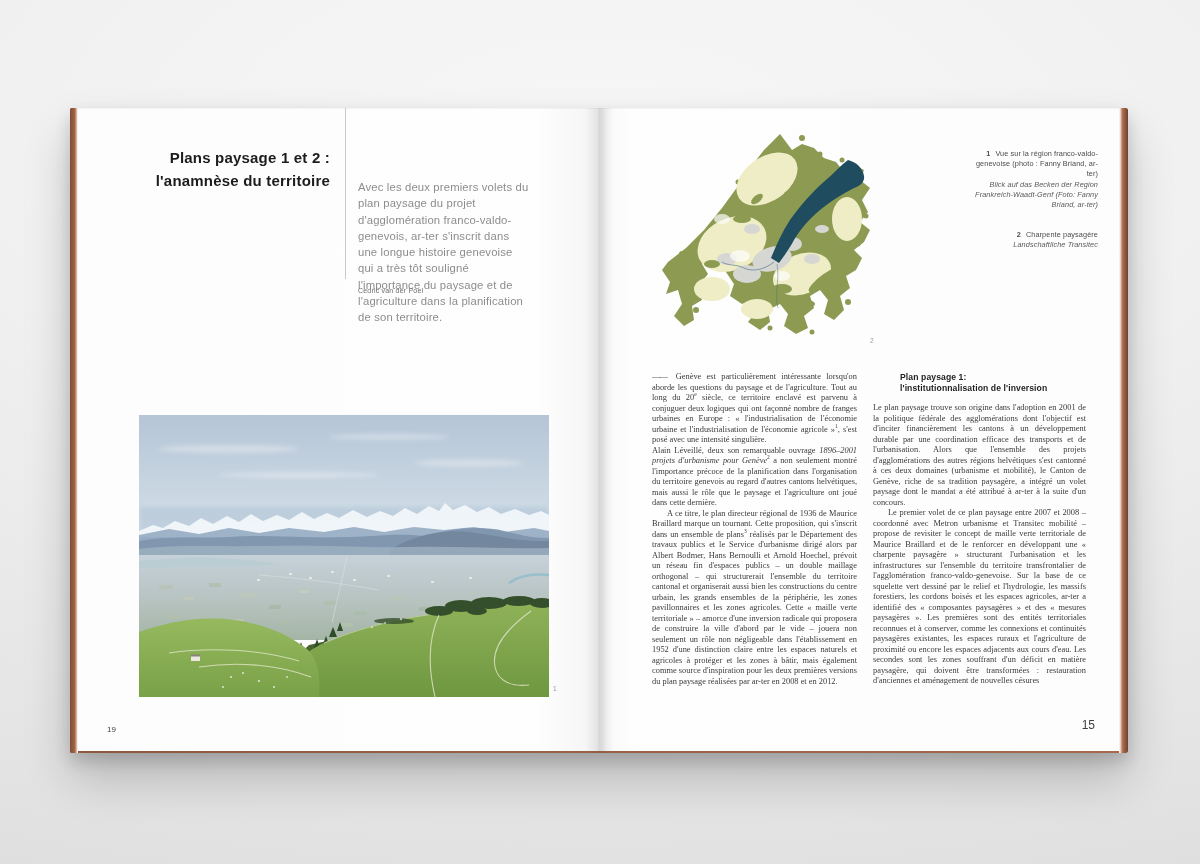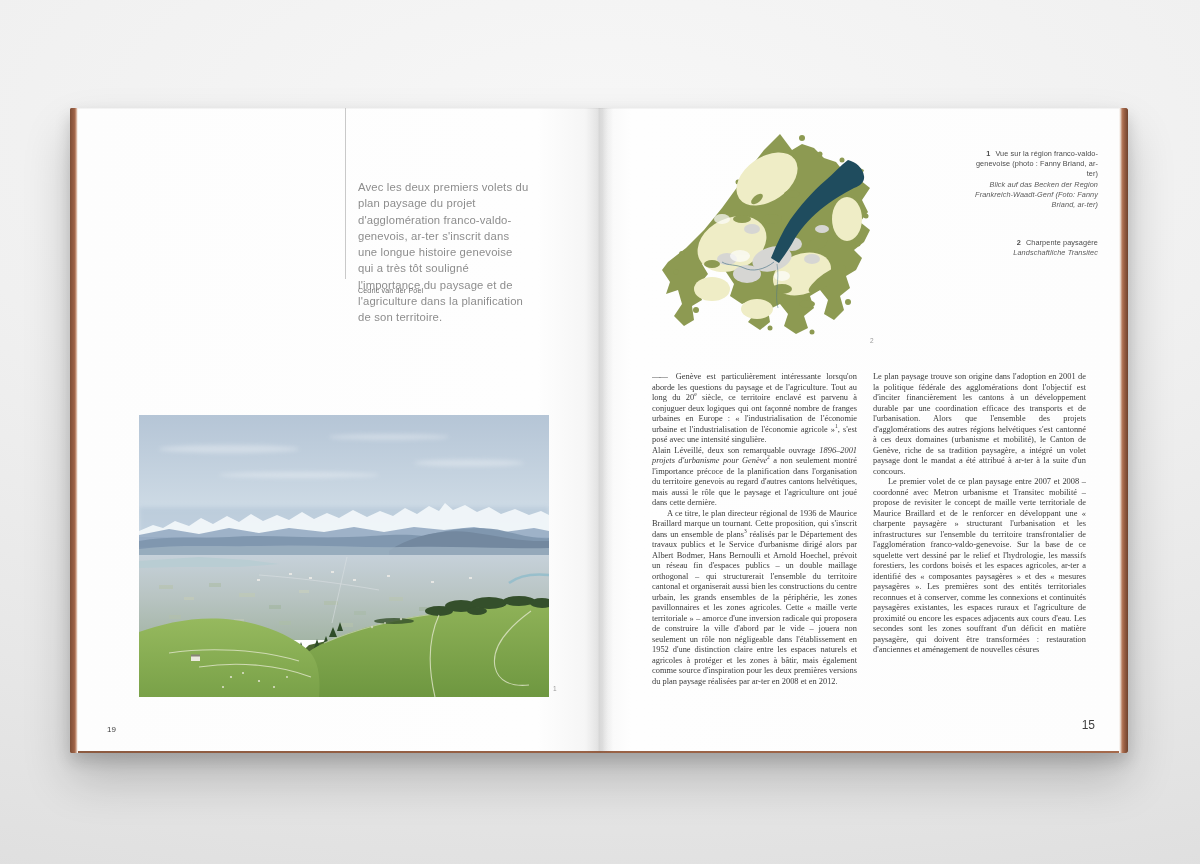--- a/index.html
+++ b/index.html
@@ -40,21 +40,21 @@
   .lp-fig{position:absolute;left:475px;top:577px;font-size:6.5px;color:#9a9a9a;}
   .lp-num{position:absolute;left:29px;top:617px;font-size:8px;color:#3f3f3f;}
 
   
   .rp-map{position:absolute;left:52px;top:16px;width:222px;height:214px;}
   .rp-map svg{display:block;width:222px;height:214px;}
   .rp-fig{position:absolute;left:270px;top:229px;font-size:6.5px;color:#9a9a9a;}
   .rp-captions{position:absolute;left:370px;top:41px;width:128px;
     font-size:7.3px;line-height:10.2px;color:#4b4b4b;letter-spacing:0.1px;}
   .rp-captions p{margin:0;text-align:right;}
-  .cap-item + .cap-item{margin-top:28px;}
+  .cap-item + .cap-item{margin-top:20px;}
   .cap-num{font-weight:bold;margin-right:5px;}
   .cap-de{font-style:italic;color:#5a5a5a;}
 
   .rp-cols{position:absolute;left:52px;top:264px;width:434px;display:flex;gap:16px;}
   .col{font-family:"Liberation Serif", serif;font-size:8.4px;line-height:10.5px;color:#3a3a3a;
     text-align:justify;hyphens:auto;-webkit-hyphens:auto;}
   .col-1{width:205px;}
   .col-2{width:213px;}
   .col p{margin:0;}
   .indent{text-indent:15px;}
@@ -66,20 +66,24 @@
   .rp-num{position:absolute;right:24px;top:610px;font-size:12px;color:#3f3f3f;}
 </style>
 </head>
 <body>
 
 <div class="book">
   <div class="cover-left"></div>
   <div class="cover-right"></div>
 
   <div class="page page-left">
+    <div class="lp-title">
+      <div>Plans paysage 1 et 2 :</div>
+      <div>l'anamnèse du territoire</div>
+    </div>
     <div class="lp-rule"></div>
     <div class="lp-intro">Avec les deux premiers volets du plan paysage du projet d'agglomération franco-valdo-genevois, ar-ter s'inscrit dans une longue histoire genevoise qui a très tôt souligné l'importance du paysage et de l'agriculture dans la planification de son territoire.</div>
     <div class="lp-author">Cedric van der Poel</div>
 
     <div class="lp-photo">
       <svg viewBox="0 0 410 282" preserveAspectRatio="none">
         <defs>
           <linearGradient id="g-sky" x1="0" y1="0" x2="0" y2="1">
             <stop offset="0" stop-color="#b5c5d6"></stop>
               <stop offset="0.55" stop-color="#ccd9e4"></stop>
@@ -277,20 +281,24 @@
       </div>
     </div>
 
     <div class="rp-cols">
       <div class="col col-1" lang="fr">
         <p><span class="lead-dash">——</span><span>Genève est particulièrement intéressante lorsqu'on aborde les questions du paysage et de l'agriculture. Tout au long du 20</span><sup>e</sup><span> siècle, ce territoire enclavé est parvenu à conjuguer deux logiques qui ont façonné nombre de franges urbaines en Europe : « l'industrialisation de l'économie urbaine et l'industrialisation de l'économie agricole »</span><sup>1</sup><span>, s'est posé avec une intensité singulière.</span></p>
         <p><span>Alain Léveillé, deux son remarquable ouvrage </span><em class="it">1896–2001 projets d'urbanisme pour Genève</em><sup>2</sup><span> a non seulement montré l'importance précoce de la planification dans l'organisation du territoire genevois au regard d'autres cantons helvétiques, mais aussi le rôle que le paysage et l'agriculture ont joué dans cette dernière.</span></p>
         <p class="indent"><span>A ce titre, le plan directeur régional de 1936 de Maurice Braillard marque un tournant. Cette proposition, qui s'inscrit dans un ensemble de plans</span><sup>3</sup><span> réalisés par le Département des travaux publics et le Service d'urbanisme dirigé alors par Albert Bodmer, Hans Bernoulli et Arnold Hoechel, prévoit un réseau fin d'espaces publics – un double maillage orthogonal – qui structurerait l'ensemble du territoire cantonal et organiserait aussi bien les constructions du centre urbain, les grands ensembles de la périphérie, les zones pavillonnaires et les zones agricoles. Cette « maille verte territoriale » – amorce d'une inversion radicale qui proposera de construire la ville d'abord par le vide – jouera non seulement un rôle non négligeable dans l'établissement en 1952 d'une distinction claire entre les espaces naturels et agricoles à protéger et les zones à bâtir, mais également comme source d'inspiration pour les deux premières versions du plan paysage réalisées par ar-ter en 2008 et en 2012.</span></p>
       </div>
       <div class="col col-2" lang="fr">
+        <div class="col-heading">
+          <div>Plan paysage 1:</div>
+          <div>l'institutionnalisation de l'inversion</div>
+        </div>
         <p>Le plan paysage trouve son origine dans l'adoption en 2001 de la politique fédérale des agglomérations dont l'objectif est d'inciter financièrement les cantons à un développement durable par une coordination efficace des transports et de l'urbanisation. Alors que l'ensemble des projets d'agglomérations des autres régions helvétiques s'est cantonné à ces deux domaines (urbanisme et mobilité), le Canton de Genève, riche de sa tradition paysagère, a intégré un volet paysage dont le mandat a été attribué à ar-ter à la suite d'un concours.</p>
         <p class="indent">Le premier volet de ce plan paysage entre 2007 et 2008 – coordonné avec Metron urbanisme et Transitec mobilité – propose de revisiter le concept de maille verte territoriale de Maurice Braillard et de le renforcer en développant une « charpente paysagère » structurant l'urbanisation et les infrastructures sur l'ensemble du territoire transfrontalier de l'agglomération franco-valdo-genevoise. Sur la base de ce squelette vert dessiné par le relief et l'hydrologie, les massifs forestiers, les cordons boisés et les espaces agricoles, ar-ter a identifié des « composantes paysagères » et des « mesures paysagères ». Les premières sont des entités territoriales reconnues et à conserver, comme les connexions et continuités paysagères existantes, les espaces ruraux et l'agriculture de proximité ou encore les espaces adjacents aux cours d'eau. Les secondes sont les zones souffrant d'un déficit en matière paysagère, qui doivent être transformées : restauration d'anciennes et aménagement de nouvelles césures</p>
       </div>
     </div>
 
     <div class="rp-num">15</div>
   </div>
 
   <div class="spine-shadow"></div>
 </div>

